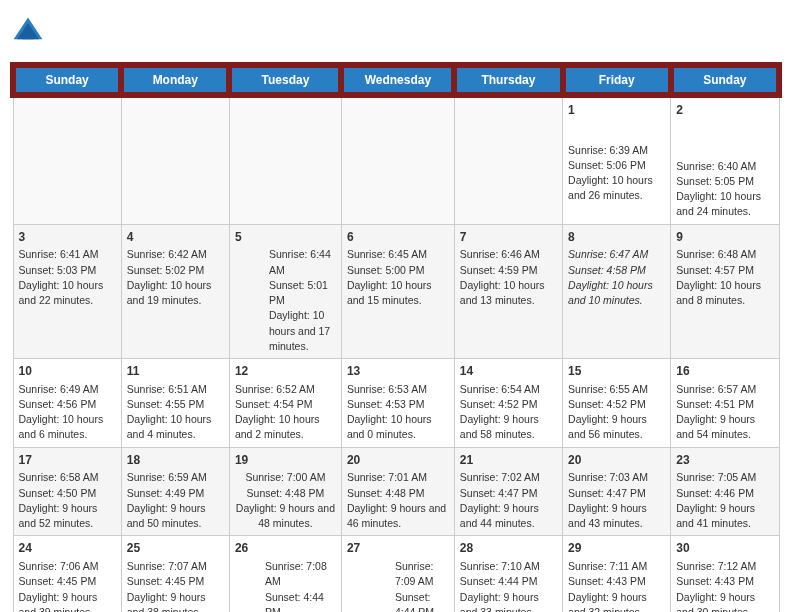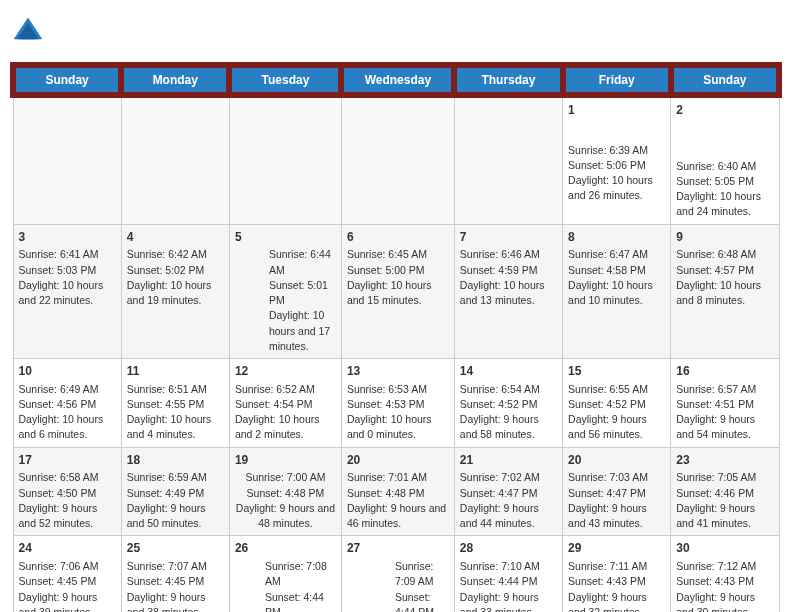--- a/index.html
+++ b/index.html
@@ -171,21 +171,21 @@
 Daylight: 10 hours and 15 minutes.</div>
         </td>
         <td>
           <span class="day-num">7</span>
           <div class="day-info" style="white-space: pre-line;">Sunrise: 6:46 AM
 Sunset: 4:59 PM
 Daylight: 10 hours and 13 minutes.</div>
         </td>
         <td>
           <span class="day-num">8</span>
-          <div class="day-info" style="white-space: pre-line;">Sunrise: 6:47 AM
+          <div class="day-info" style="white-space: pre-line; font-style: italic;">Sunrise: 6:47 AM
 Sunset: 4:58 PM
 Daylight: 10 hours and 10 minutes.</div>
         </td>
         <td>
           <span class="day-num">9</span>
           <div class="day-info" style="white-space: pre-line;">Sunrise: 6:48 AM
 Sunset: 4:57 PM
 Daylight: 10 hours and 8 minutes.</div>
         </td>
       </tr>

